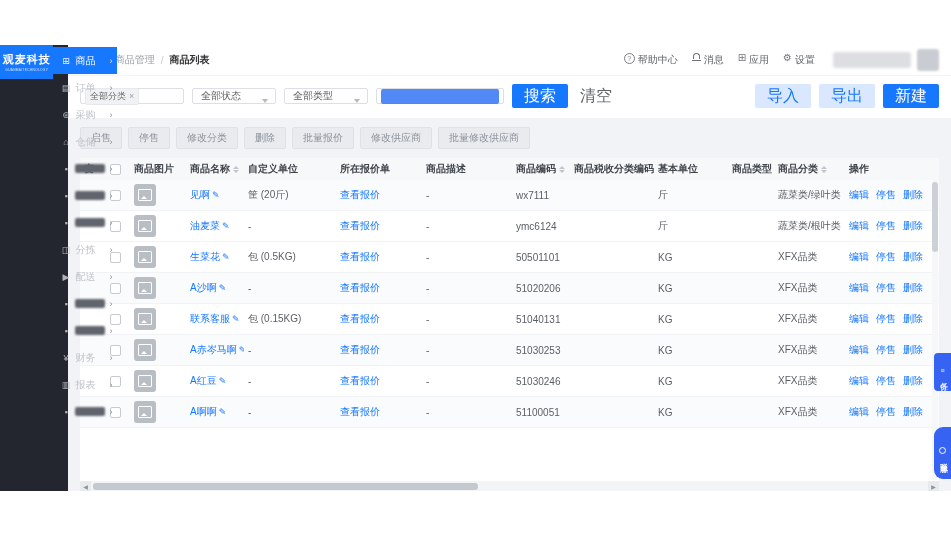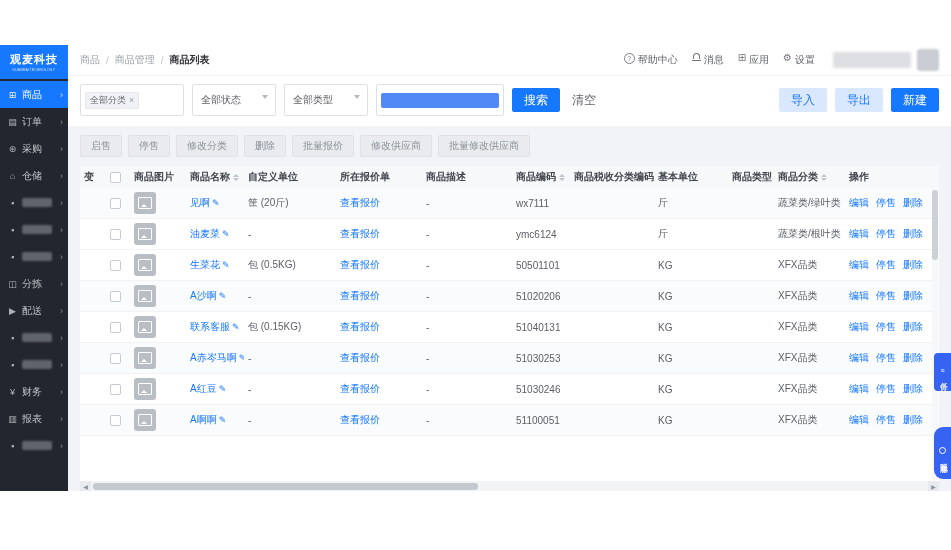--- a/index.html
+++ b/index.html
@@ -1,21 +1,21 @@
 <!DOCTYPE html>
 <html><head>
 <meta charset="utf-8">
 <style>
   html,body{margin:0;padding:0}
   body{width:951px;height:550px;background:#fff;font-family:"Liberation Sans","DejaVu Sans",sans-serif;}
   .canvas{position:relative;width:951px;height:550px;overflow:hidden;background:#fff}
   .app{position:absolute;top:45px;left:0;width:951px;height:446px;background:#f1f3f6;display:flex;overflow:hidden}
 
   
-  .sidebar{width:68px;background:#23262e;flex-shrink:0;display:flex;flex-direction:column;z-index:3}
+  .sidebar{width:68px;background:#23262e;flex-shrink:0;display:flex;flex-direction:row;z-index:3}
   .logo{height:34px;background:#1677ff;color:#fff;display:flex;flex-direction:column;align-items:center;justify-content:center;flex-shrink:0}
   .logo-cn{font-size:11px;font-weight:700;letter-spacing:1px}
   .logo-en{font-size:4px;color:#d8e8ff;letter-spacing:.4px;transform:scale(.8)}
   .menu{padding-top:2px}
   .menu-item{height:27px;display:flex;align-items:center;gap:4px;padding:0 5px 0 7px;color:#bfc3c9;font-size:10px;cursor:pointer}
   .menu-item.active{background:#1677ff;color:#fff}
   .mi-icon{font-size:9px;width:11px;text-align:center;opacity:.9}
   .mi-chev{margin-left:auto;font-size:9px;color:#8a8e96}
   .menu-item.active .mi-chev{color:#dfe9ff}
   .redact{width:30px;height:9px;border-radius:2px;background:#60646c;filter:blur(1px);display:inline-block}
@@ -32,31 +32,31 @@
   .ic-bell{position:relative;width:9px;height:9px;display:inline-block}
   .ic-bell::before{content:"";position:absolute;left:1px;top:0;width:5px;height:5px;border:1px solid #70757c;border-bottom:none;border-radius:3.5px 3.5px 0 0}
   .ic-bell::after{content:"";position:absolute;left:0;top:7px;width:9px;height:1px;background:#70757c}
   .ic-glyph{font-size:10px;color:#70757c;line-height:1}
   .avatar-wrap{display:flex;align-items:center;gap:6px;margin-left:4px;cursor:pointer}
   .redact-name{width:78px;height:16px;background:#dcdee1;border-radius:2px;filter:blur(1.5px)}
   .redact-avatar{width:22px;height:22px;background:#c9ccd2;border-radius:3px;filter:blur(1px)}
 
   
   .filterbar{background:#fff;display:flex;align-items:center;gap:8px;padding:8px 12px 10px;flex-shrink:0}
-  .control{height:32px;border:1px solid #dcdfe6;border-radius:2px;background:#fff;display:flex;align-items:center;font-size:10px;color:#606266;padding:0 8px;box-sizing:border-box}
+  .control{height:16px;border:1px solid #dcdfe6;border-radius:2px;background:#fff;display:flex;align-items:center;font-size:10px;color:#606266;padding:0 8px;box-sizing:border-box}
   .control.tags{width:104px;padding:0 4px}
   .tag{display:flex;align-items:center;gap:3px;background:#f0f2f5;border:1px solid #e6e8eb;border-radius:2px;font-size:9px;color:#666;padding:1px 4px;cursor:pointer}
   .tag-x{color:#9aa0a6;font-size:9px;cursor:pointer}
   .control.select{width:84px;position:relative;padding-right:18px;cursor:pointer}
   .caret{position:absolute;right:7px;top:10px;width:0;height:0;border-left:3.5px solid transparent;border-right:3.5px solid transparent;border-top:4px solid #b6babf}
   .control.input{width:112px;cursor:text}
   .ph{color:#bfc3c9}
   .control.kw{width:128px;padding:0 4px;cursor:text}
   .hl{flex:1;height:15px;border-radius:2px;background:#3f7df6;filter:blur(.6px);opacity:.9}
-  .btn{height:24px;border:none;border-radius:2px;font-size:12px;padding:0 12px;cursor:pointer;font-family:inherit}
+  .btn{height:24px;border:none;border-radius:2px;font-size:16px;padding:0 12px;cursor:pointer;font-family:inherit}
   .btn.primary{background:#1677ff;color:#fff}
   .btn.text{background:transparent;color:#5f6368;padding:0 4px}
   .btn.soft{background:#d9e8ff;color:#1677ff}
   .spacer{flex:1}
 
   
   .toolbar{display:flex;gap:6px;padding:9px 12px 9px;align-items:center;flex-shrink:0}
   .tbtn{height:22px;border:1px solid #dfe1e6;background:#e9ebee;color:#8d939c;font-size:10px;border-radius:2px;padding:0 10px;cursor:default;font-family:inherit;white-space:nowrap}
 
   

